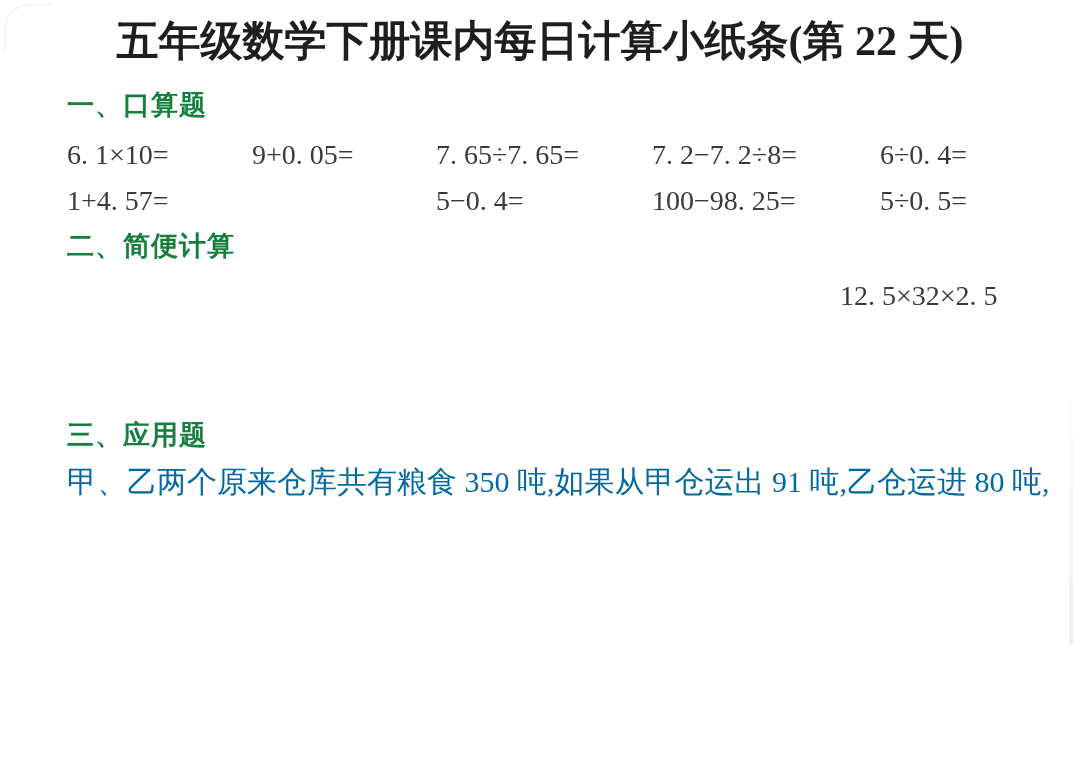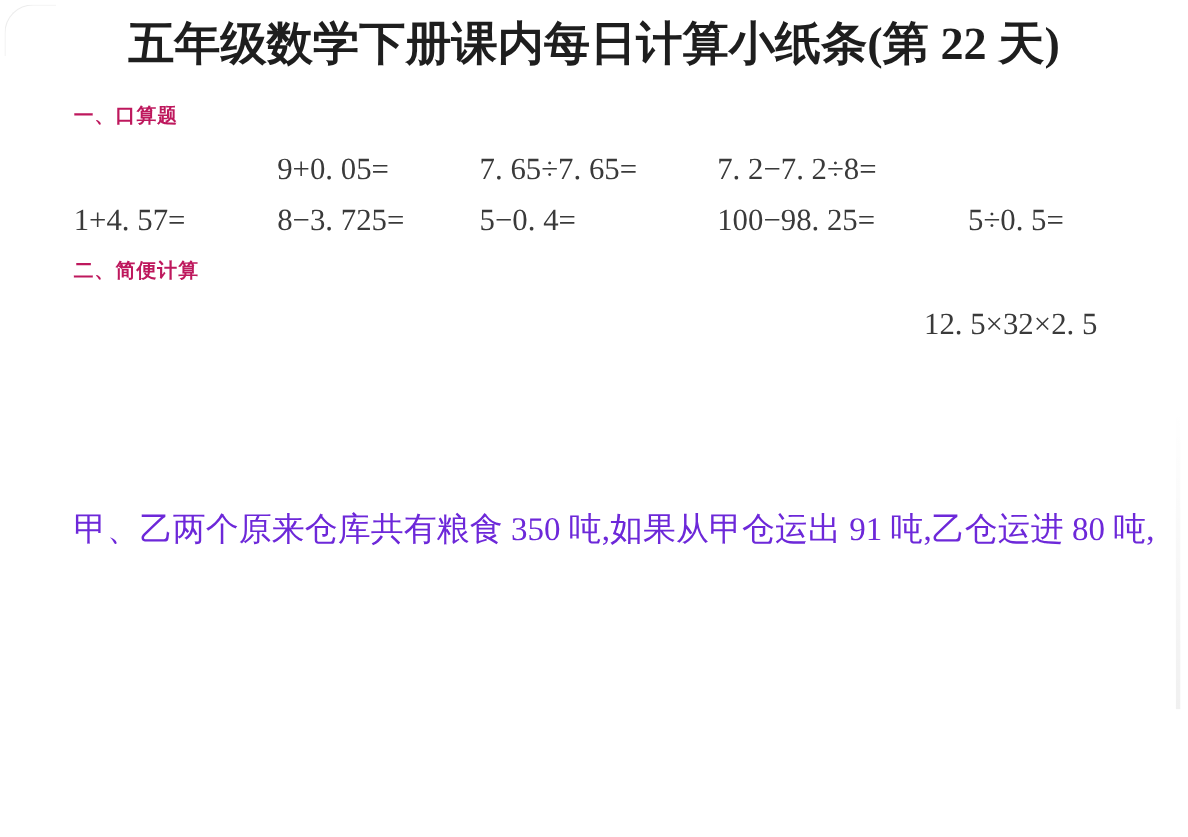--- a/index.html
+++ b/index.html
@@ -40,25 +40,25 @@
     font-size: 42px;
     line-height: 54px;
     font-weight: bold;
     color: #1e1e1e;
     font-family: "Liberation Serif", serif;
     white-space: nowrap;
   }
   .heading {
     position: absolute;
     left: 67px;
-    font-size: 18px;
+    font-size: 27px;
     line-height: 34px;
     font-weight: bold;
     letter-spacing: 1px;
-    color: #be185d;
+    color: #15803d;
     font-family: "Liberation Sans", sans-serif;
     white-space: nowrap;
   }
   .prob-row {
     position: absolute;
     left: 0;
     width: 100%;
     height: 40px;
   }
   .prob {
@@ -68,21 +68,21 @@
     line-height: 38px;
     color: #3a3a3a;
     white-space: nowrap;
     font-family: "Liberation Serif", serif;
   }
   .wp-line {
     position: absolute;
     left: 67px;
     font-size: 30px;
     line-height: 42px;
-    color: #6d28d9;
+    color: #0369a1;
     white-space: nowrap;
     font-family: "Liberation Serif", serif;
   }
   .footer {
     position: absolute;
     top: 687px; left: 0;
     width: 100%;
     text-align: center;
     font-size: 21px;
     color: #3c3c3c;
@@ -95,37 +95,39 @@
 <div class="page">
 
   <div class="corner-arc"></div>
   <div class="edge-right"></div>
 
   <h1 class="title">五年级数学下册课内每日计算小纸条(第 22 天)</h1>
 
   <div class="heading" style="top:88px">一、口算题</div>
 
   <div class="prob-row" style="top:136px">
+    <span class="prob" style="left:67px">6. 1×10=</span>
     <span class="prob" style="left:252px">9+0. 05=</span>
     <span class="prob" style="left:436px">7. 65÷7. 65=</span>
     <span class="prob" style="left:652px">7. 2−7. 2÷8=</span>
+    <span class="prob" style="left:880px">6÷0. 4=</span>
   </div>
 
   <div class="prob-row" style="top:182px">
     <span class="prob" style="left:67px">1+4. 57=</span>
-    <span class="prob" style="left:252px">8−3. 725=</span>
     <span class="prob" style="left:436px">5−0. 4=</span>
     <span class="prob" style="left:652px">100−98. 25=</span>
     <span class="prob" style="left:880px">5÷0. 5=</span>
   </div>
 
   <div class="heading" style="top:229px">二、简便计算</div>
 
   <div class="prob-row" style="top:277px">
     <span class="prob" style="left:840px">12. 5×32×2. 5</span>
   </div>
 
+  <div class="heading" style="top:418px">三、应用题</div>
 
   <div class="wp-line" style="top:461px">甲、乙两个原来仓库共有粮食 350 吨,如果从甲仓运出 91 吨,乙仓运进 80 吨,</div>
 
   <div class="footer">第 22 页</div>
 
 </div>
 
 </body></html>

